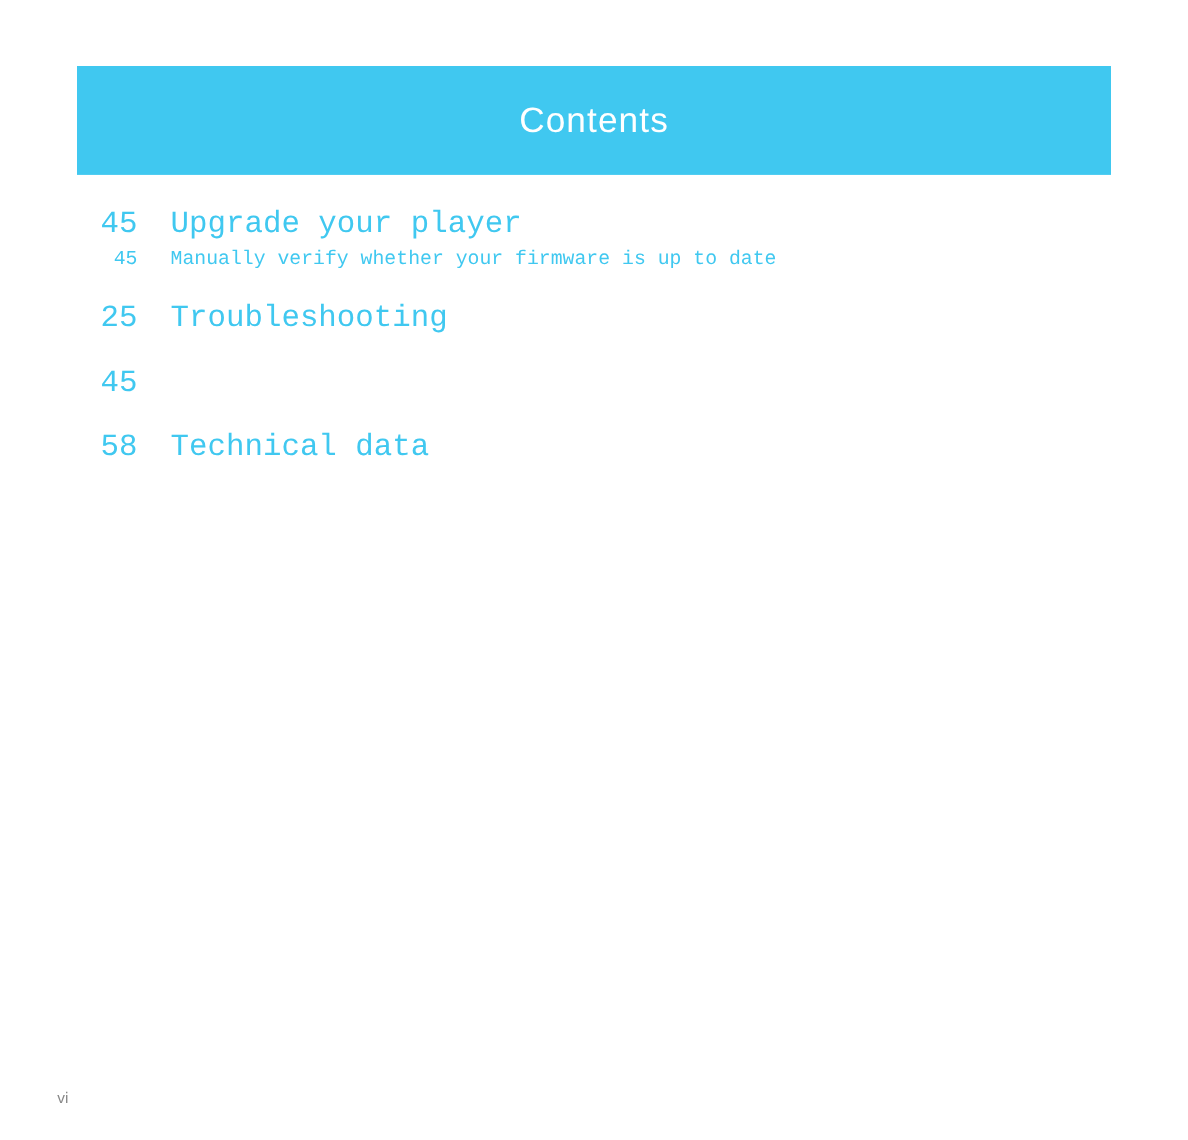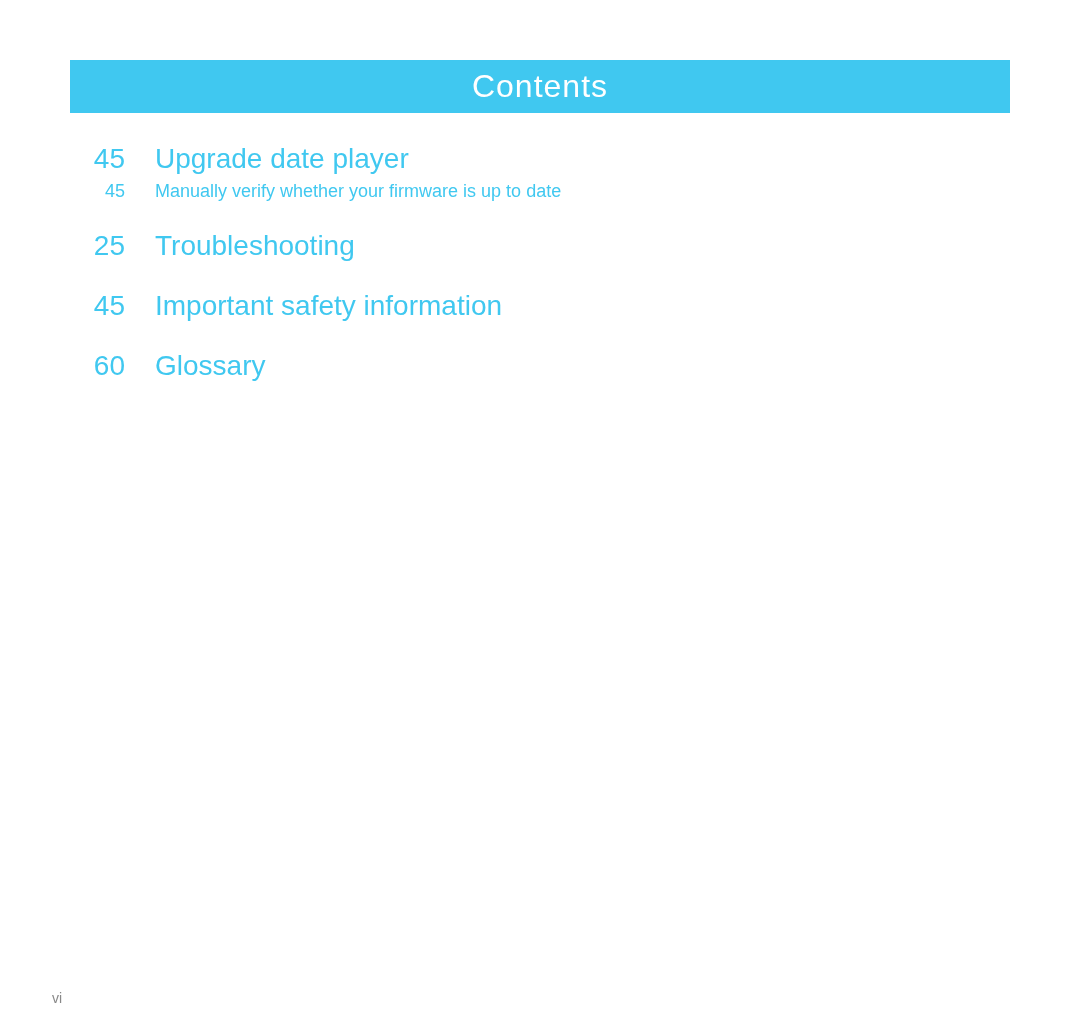--- a/index.html
+++ b/index.html
@@ -20,37 +20,38 @@
     .page-container {
       width: 100%;
       height: 100%;
       position: relative;
       padding: 60px 80px 40px 80px;
     }
 
     .contents-header {
       background-color: #40C8F0;
       text-align: center;
-      padding: 8px 0;
+      padding: 31px 0;
       margin-bottom: 30px;
       margin-left: -10px;
       margin-right: -10px;
       width: calc(100% + 20px);
     }
 
     .contents-header-text {
       color: #ffffff;
       font-size: 32px;
       font-weight: 300;
       letter-spacing: 1px;
     }
 
     .toc-list {
       list-style: none;
       margin-top: 10px;
+      font-family: Liberation Mono, monospace;
     }
 
     .toc-item {
       margin-bottom: 28px;
     }
 
     .toc-item-main {
       display: flex;
       align-items: baseline;
       gap: 30px;
@@ -112,51 +113,50 @@
 
   <div class="contents-header">
     <span class="contents-header-text">Contents</span>
   </div>
 
   <ul class="toc-list">
 
     <li class="toc-item">
       <div class="toc-item-main">
         <span class="toc-number">45</span>
-        <span class="toc-title">Upgrade date player</span>
+        <span class="toc-title">Upgrade your player</span>
       </div>
       <ul class="toc-sub-list">
         <li class="toc-sub-item">
           <span class="toc-sub-number">45</span>
           <span class="toc-sub-title">Manually verify whether your firmware is up to date</span>
         </li>
       </ul>
     </li>
 
     <li class="toc-item">
       <div class="toc-item-main">
         <span class="toc-number">25</span>
         <span class="toc-title">Troubleshooting</span>
       </div>
     </li>
 
     <li class="toc-item">
       <div class="toc-item-main">
         <span class="toc-number">45</span>
-        <span class="toc-title">Important safety information</span>
       </div>
     </li>
 
-
     <li class="toc-item">
       <div class="toc-item-main">
-        <span class="toc-number">60</span>
-        <span class="toc-title">Glossary</span>
+        <span class="toc-number">58</span>
+        <span class="toc-title">Technical data</span>
       </div>
     </li>
+
 
   </ul>
 
   <div class="page-footer">
     <span>vi</span>
   </div>
 
 </div>
 
 </body></html>

